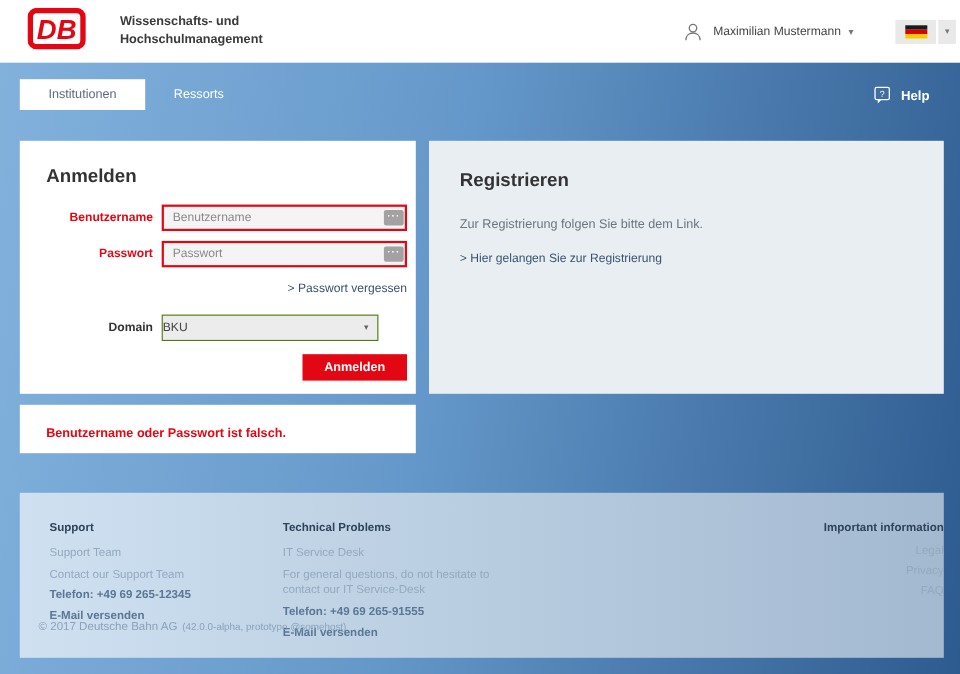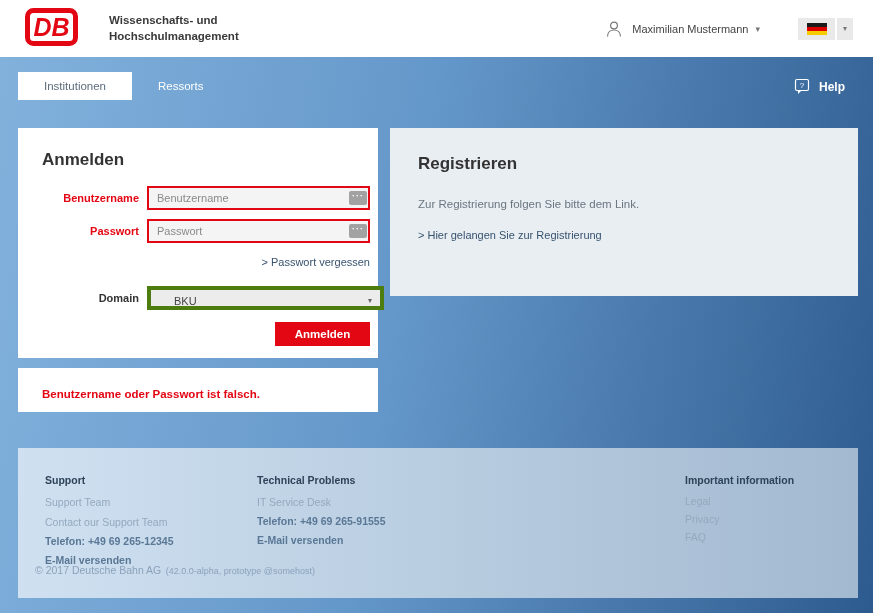--- a/index.html
+++ b/index.html
@@ -4,21 +4,21 @@
 <style>
   * { margin:0; padding:0; box-sizing:border-box; }
   html,body { width:873px; height:613px; }
   body { font-family:"Liberation Sans", sans-serif; }
   .page { position:relative; width:873px; height:613px; overflow:hidden; background:#fff; }
 
   
   .header { height:57px; background:#ffffff; display:flex; align-items:center; position:relative; }
   .logo { margin-left:25px; cursor:pointer;font-style:italic; }
   .app-title { margin-left:31px; font-size:11.5px; font-weight:bold; color:#3a3a3a; line-height:1.35; }
-  .header-right { margin-left:auto; display:flex; align-items:center; margin-right:20px;text-align:right; }
+  .header-right { margin-left:auto; display:flex; align-items:center; margin-right:4px;text-align:right; }
   .user-menu { display:flex; align-items:center; cursor:pointer; }
   .user-menu svg { margin-right:9px; }
   .user-name { font-size:11px; color:#444; }
   .user-caret { font-size:9px; color:#777; margin-left:7px; }
   .lang-group { display:flex; margin-left:38px; }
   .flag-btn { width:37px; height:22px; background:#e9e9e9; display:flex; align-items:center; justify-content:center; cursor:pointer; }
   .flag { width:20px; height:12px; display:flex; flex-direction:column; }
   .flag div { flex:1; }
   .flag .f1 { background:#1a1a1a; } .flag .f2 { background:#dd0000; } .flag .f3 { background:#f6cc00; }
   .lang-caret-btn { width:16px; height:22px; background:#e9e9e9; margin-left:2px; display:flex; align-items:center; justify-content:center; font-size:8px; color:#777; cursor:pointer; }
@@ -43,36 +43,36 @@
   .form-row { display:flex; align-items:center; margin-bottom:9px; }
   .form-label { width:97px; text-align:right; margin-right:8px; font-size:11px; font-weight:bold; flex-shrink:0; }
   .form-label.err { color:#e30613; }
   .form-label.plain { color:#333; }
   .form-control { width:223px; position:relative; }
   .text-input { width:223px; height:24px; background:#f4f4f4; border:2px solid #e30613; font-size:11px; color:#444; padding:0 26px 0 8px; font-family:"Liberation Sans", sans-serif; }
   .text-input::placeholder { color:#8a8a8a; opacity:1; }
   .ellipsis-btn { position:absolute; right:3px; top:5px; width:18px; height:14px; background:#a2a2a2; border-radius:2px; color:#fff; font-size:9px; font-weight:bold; line-height:11px; text-align:center; letter-spacing:1px; cursor:pointer; }
   .forgot-row { width:328px; text-align:right; margin:3px 0 16px; }
   .link-navy { font-size:11px; font-weight:normal; color:#37536f; cursor:pointer; text-decoration:none; }
-  .select-box { width:237px; height:24px; background:#ececec; border:4px solid #4d7c0f; font-size:11px; color:#444; line-height:22px; padding-left:23px; position:relative; cursor:pointer; }
+  .select-box { width:197px; height:24px; background:#ececec; border:1px solid #4d7c0f; font-size:11px; color:#444; line-height:22px; padding-left:0; position:relative; cursor:pointer; }
   .select-caret { position:absolute; right:8px; top:0; font-size:8px; color:#666; }
   .btn-row { width:328px; display:flex; justify-content:flex-end; margin-top:12px; }
   .btn-red { width:95px; height:24px; background:#e30613; color:#fff; border:none; font-size:11.5px; font-weight:bold; cursor:pointer; font-family:"Liberation Sans", sans-serif; }
 
   .error-box { background:#fff; height:44px; margin-top:10px; padding:16px 0 0 24px; }
   .error-text { font-size:11.5px; font-weight:bold; color:#e30613; }
 
-  .panel-register { flex:1; background:#e9eef2; height:168px; padding:26px 28px 0; }
+  .panel-register { flex:1; background:#e9eef2; height:230px; padding:26px 28px 0; }
   .register-text { font-size:11.5px; color:#6b7680; margin:24px 0 15px; }
 
   
   .footer { margin:36px 15px 0 18px; height:150px; background:linear-gradient(to right, #cfe1f1, #a3b9d0); position:relative; display:flex; padding:26px 0 0 27px; }
   .fcol-1 { width:212px; }
   .fcol-2 { width:428px; }
-  .fcol-3 { flex:1; }
+  .fcol-3 { flex:1;text-align:right; }
   .fhead { font-size:10.5px; font-weight:bold; color:#2e4358; margin-bottom:9px; }
   .fline { font-size:10.5px; color:#94a9be; margin-bottom:6px; max-width:215px; line-height:1.35; }
   .fbold { font-size:10.5px; font-weight:bold; color:#5a7795; margin-bottom:7px; }
   .flink { font-size:10.5px; color:#94a9be; margin-bottom:6px; cursor:pointer; }
   .femail { cursor:pointer; }
   .copyright { position:absolute; left:17px; bottom:20px; color:#8ba2ba; }
   .copy-main { font-size:10.5px; }
   .copy-ver { font-size:9px; }
 </style>
 </head>
@@ -189,20 +189,21 @@
       <div class="fcol-1">
         <div class="fhead">Support</div>
         <div class="fline">Support Team</div>
         <div class="fline">Contact our Support Team</div>
         <div class="fbold">Telefon: +49 69 265-12345</div>
         <div class="fbold femail">E-Mail versenden</div>
       </div>
       <div class="fcol-2">
         <div class="fhead">Technical Problems</div>
         <div class="fline">IT Service Desk</div>
+        <div class="fline">For general questions, do not hesitate to contact our IT Service-Desk</div>
         <div class="fbold">Telefon: +49 69 265-91555</div>
         <div class="fbold femail">E-Mail versenden</div>
       </div>
       <div class="fcol-3">
         <div class="fhead">Important information</div>
         <div class="flink">Legal</div>
         <div class="flink">Privacy</div>
         <div class="flink">FAQ</div>
       </div>
       <div class="copyright">

